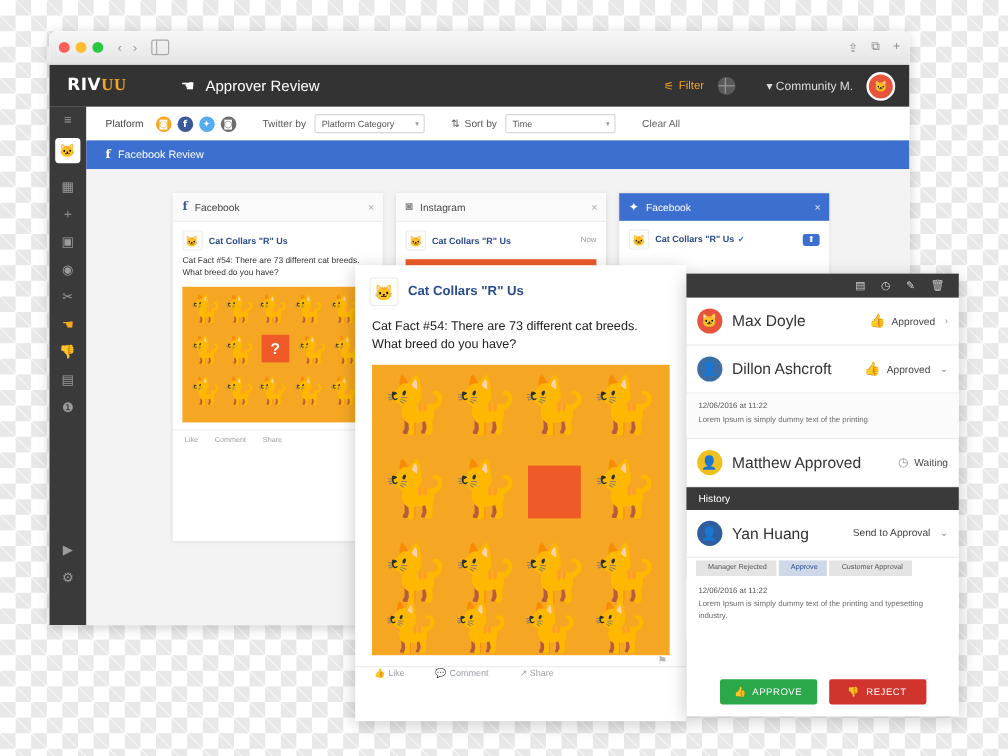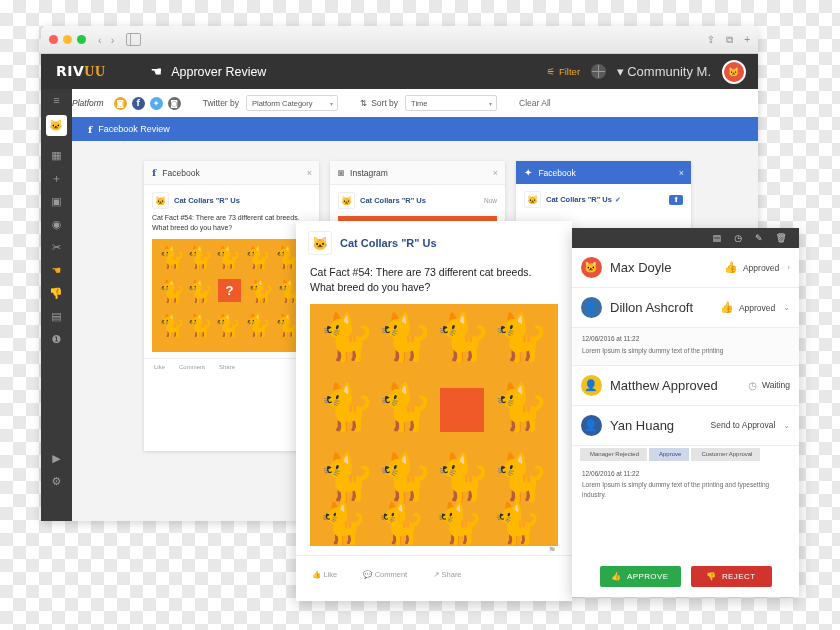--- a/index.html
+++ b/index.html
@@ -92,21 +92,21 @@
   }
   .logo .u { color: #f5a623; font-family: Liberation Serif, serif; }
   .hdr-title-wrap { display: flex; align-items: center; margin-left: 45px; gap: 9px; }
   .hdr-icon { font-size: 13px; color: #ffffff; }
   .hdr-title { font-size: 12.5px; color: #ffffff; }
   .hdr-right { margin-left: auto; display: flex; align-items: center; gap: 11px; margin-right: 12px; font-size: 9.5px; }
   .filter-btn { display: flex; align-items: center; gap: 4px; color: #f5a623; }
   .globe { width: 15px; height: 15px; border-radius: 50%; background: #5a5a5a; position: relative; }
   .globe:after{content:"";position:absolute;left:1px;right:1px;top:6.5px;height:1px;background:#999;}
   .globe:before{content:"";position:absolute;top:1px;bottom:1px;left:6.5px;width:1px;background:#999;}
-  .comm { color: #dcdcdc; font-size: 13px; }
+  .comm { color: #dcdcdc; font-size: 10px; margin-left: 15px; }
   .avatar-hdr {
     width: 20px; height: 20px; border-radius: 50%;
     background: #e8533b; border: 2px solid #fff;
     display:flex;align-items:center;justify-content:center;font-size:9px;
   }
 
   
   .rail {
     position: absolute; left: 0; top: 35px; bottom: 0; width: 31px;
     background: #3a3a3a;
@@ -123,21 +123,21 @@
   }
   .rail-item.active { color: #f5a623; }
   .rail-spacer { height: 96px; }
 
   
   .filterbar {
     position: absolute; left: 31px; top: 35px; right: 0; height: 28px;
     background: #ffffff; border-bottom: 1px solid #e2e2e2;
     display: flex; align-items: center; font-size: 8.5px; color: #666;
   }
-  .fb-label { margin-left: 0; color: #444; font-size: 8.5px; font-style: italic; }
+  .fb-label { margin-left: 16px; color: #444; font-size: 8.5px; }
   .soc-icons { display: flex; gap: 5px; margin-left: 10px; align-items: center; }
   .soc { width: 13px; height: 13px; border-radius: 50%; display:flex;align-items:center;justify-content:center;color:#fff;font-size:8px; font-family: "DejaVu Sans", sans-serif;}
   .soc.ig { background: #f5a623; }
   .soc.fb { background: #3b5998; font-weight:bold; }
   .soc.tw { background: #55acee; }
   .soc.ig2 { background: #6d6d6d; }
   .fb-sep { margin-left: 22px; color: #555; }
   .select {
     margin-left: 7px; width: 92px; height: 16px;
     border: 1px solid #d8d8d8; border-radius: 2px;
@@ -201,21 +201,21 @@
   .bc-head { display: flex; align-items: center; padding: 10px 12px 6px; }
   .bc-ava {
     width: 22px; height: 22px; border-radius: 3px; background:#fff; border: 1px solid #eee;
     display:flex;align-items:center;justify-content:center; font-size: 13px;
   }
   .bc-name { margin-left: 8px; font-size: 11px; color: #2a4b8d; font-weight: bold; }
   .bc-text { padding: 4px 14px 0; font-size: 10.5px; color: #222; line-height: 1.42; }
   .bc-img { margin: 9px 14px 0; height: 242px; background: #f5a623; position: relative; overflow: hidden; }
   .bc-actions {
     display: flex; gap: 26px; align-items: center;
-    padding: 14px 16px; font-size: 7.5px; color: #9aa0a6;
+    padding: 0 16px; font-size: 7.5px; color: #9aa0a6;
     border-top: 1px solid #ededed; margin-top: 9px;
   }
   .bc-flag { position: absolute; right: 16px; bottom: 46px; color:#b8b8b8; font-size: 9px; }
 
   
   .panel {
     position: absolute; left: 572px; top: 228px;
     width: 227px; height: 369px;
     background: #ffffff;
     box-shadow: 0 3px 14px rgba(0,0,0,0.22);
@@ -502,20 +502,21 @@
 
   <div class="app-row">
     <span class="ava-circ ava-yellow">👤</span>
     <span class="app-name">Matthew Approved</span>
     <span class="app-status">
       <span style="color:#999;font-size:10px;">◷</span>
       <span>Waiting</span>
     </span>
   </div>
 
+  <div class="hist-hdr">History</div>
 
   <div class="app-row">
     <span class="ava-circ ava-navy">👤</span>
     <span class="app-name">Yan Huang</span>
     <span class="app-status">
       <span>Send to Approval</span>
     </span>
     <span class="chev">⌄</span>
   </div>
 

